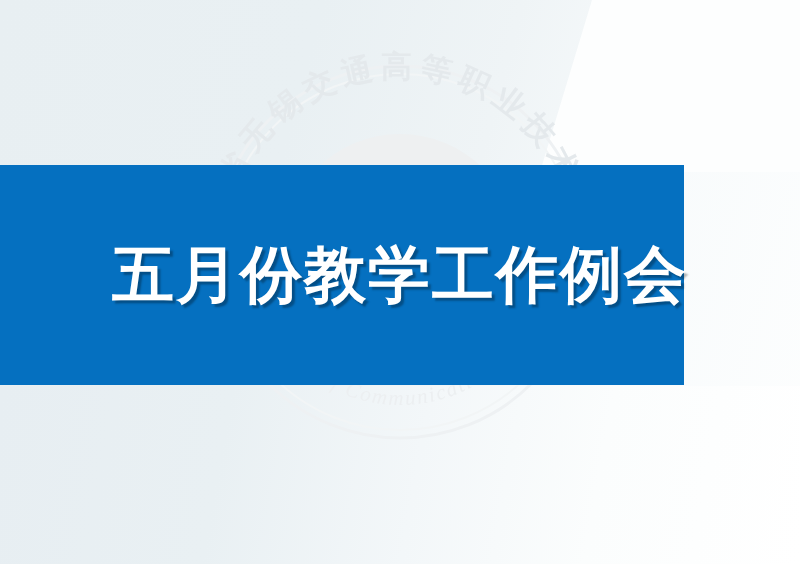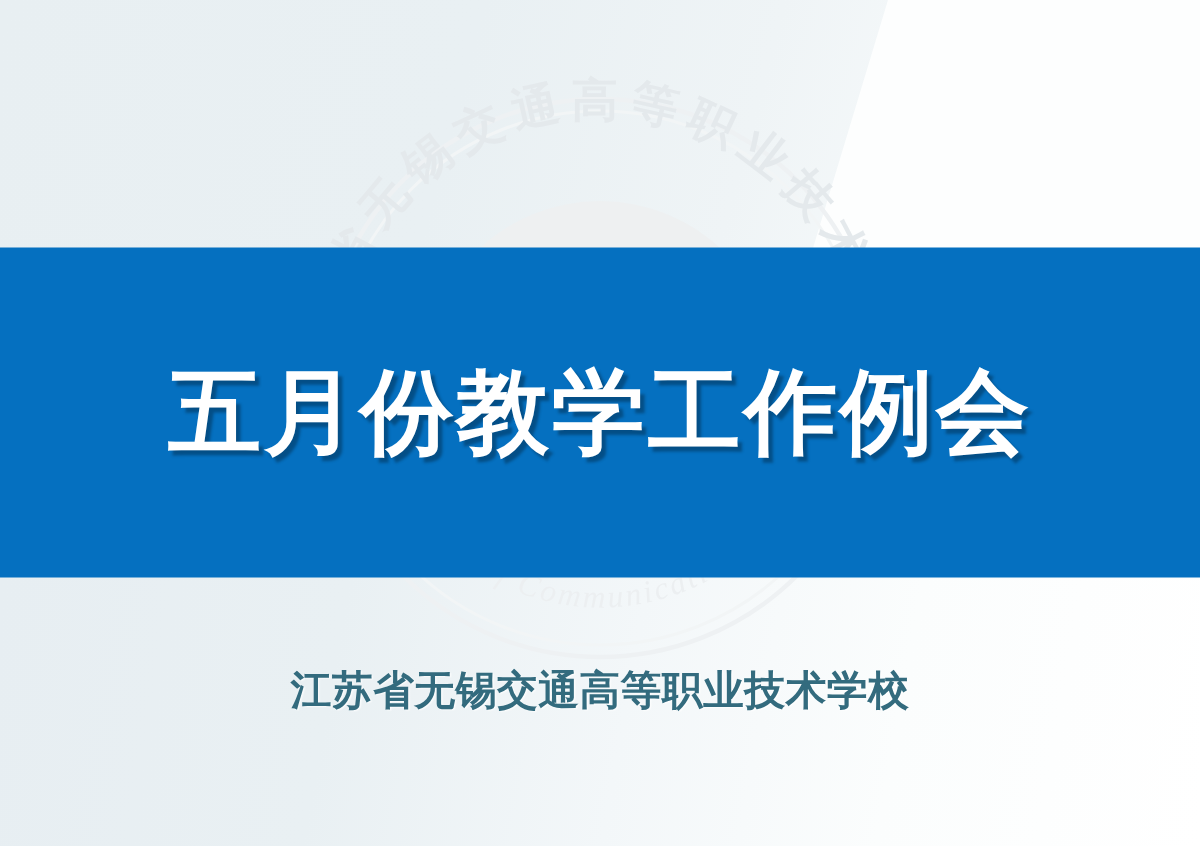--- a/index.html
+++ b/index.html
@@ -66,21 +66,21 @@
     opacity: 1;
     pointer-events: none;
   }
   .watermark svg { display: block; width: 100%; height: 100%; }
 
   
   .banner {
     position: absolute;
     left: 0;
     top: 165px;
-    width: 800px;
+    width: 684px;
     height: 220px;
     background: #0570c0;
   }
 
   .banner-title {
     position: absolute;
     left: 0;
     top: 0;
     width: 800px;
     height: 220px;
@@ -145,16 +145,15 @@
         <textPath href="#arcBottom" startOffset="50%" text-anchor="middle">Wuxi Institute of Communications Technology</textPath>
       </text>
     </svg>
   </div>
 
   <div class="banner">
     <div class="banner-title">五月份教学工作例会</div>
   </div>
 
   <div class="footer-block">
-    <div class="footer-org">江苏省无锡交通高等职业技术学校</div>
   </div>
 
 </div>
 
 </body></html>

